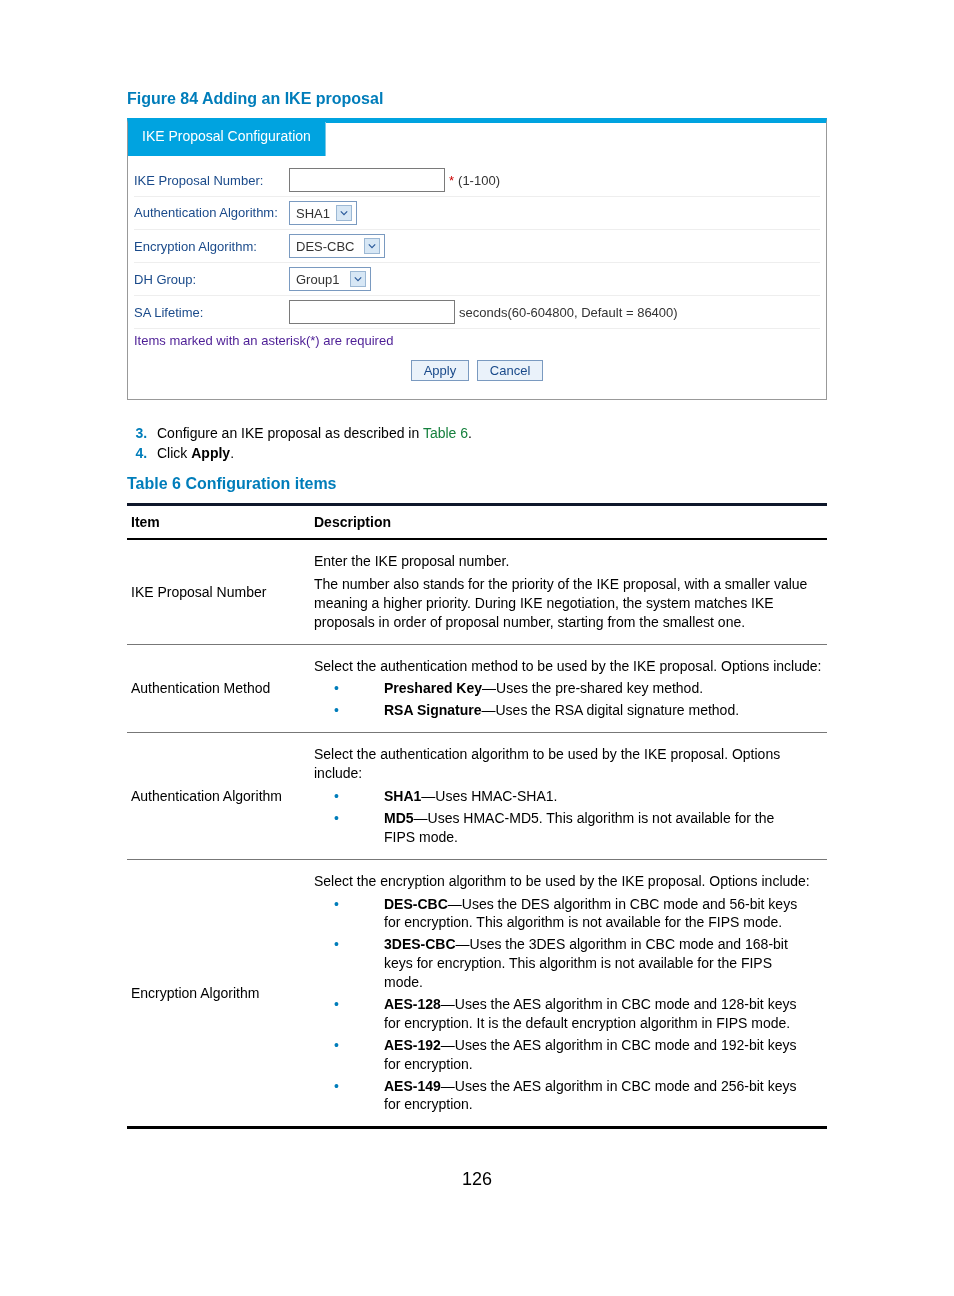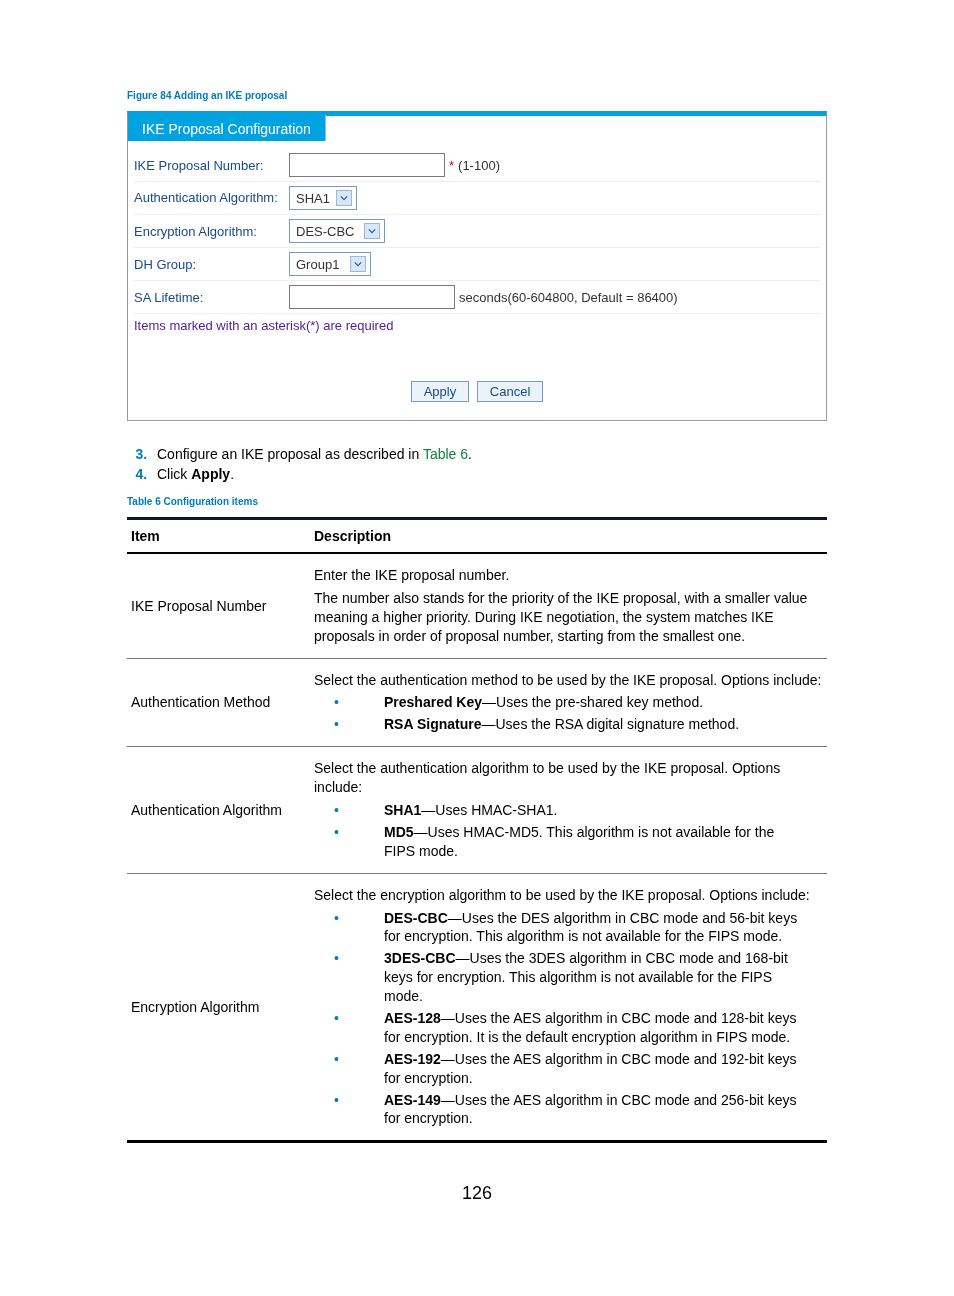--- a/index.html
+++ b/index.html
@@ -10,33 +10,33 @@
     padding: 0;
     background: #fff;
   }
   .page {
     width: 700px;
     margin: 90px auto 0 auto;
   }
   .fig-title, .tbl-title {
     color: #007dba;
     font-weight: bold;
-    font-size: 10px;
+    font-size: 16px;
     margin-bottom: 10px;
   }
   .config-panel {
     border: 1px solid #999;
     border-top: 5px solid #00a3e0;
     margin-bottom: 25px;
   }
   .tab-hdr {
     background: #00a3e0;
     color: #fff;
     display: inline-block;
-    padding: 6px 14px 4px 14px;
+    padding: 6px 14px 12px 14px;
     font-size: 14px;
     border-right: 1px solid #7ac7e6;
     margin-top: -1px;
   }
   .form-area {
     padding: 8px 6px 10px 6px;
     font-size: 13px;
     color: #1a1a5c;
   }
   .form-row {
@@ -79,21 +79,20 @@
   .req { color: #c00; margin: 0 4px; }
   .hint { color: #333; }
   .note-line {
     color: #4c1d95;
     font-size: 13px;
     padding: 4px 0 8px 0;
   }
   .btn-row {
     text-align: center;
     padding: 4px 0 8px 0;
-    margin-top: 36px;
   }
   .btn {
     border: 1px solid #7a9ac0;
     background: #eaf2fa;
     padding: 2px 12px;
     font-size: 13px;
     color: #1a4a8a;
     margin: 0 2px;
     cursor: pointer;
   }

